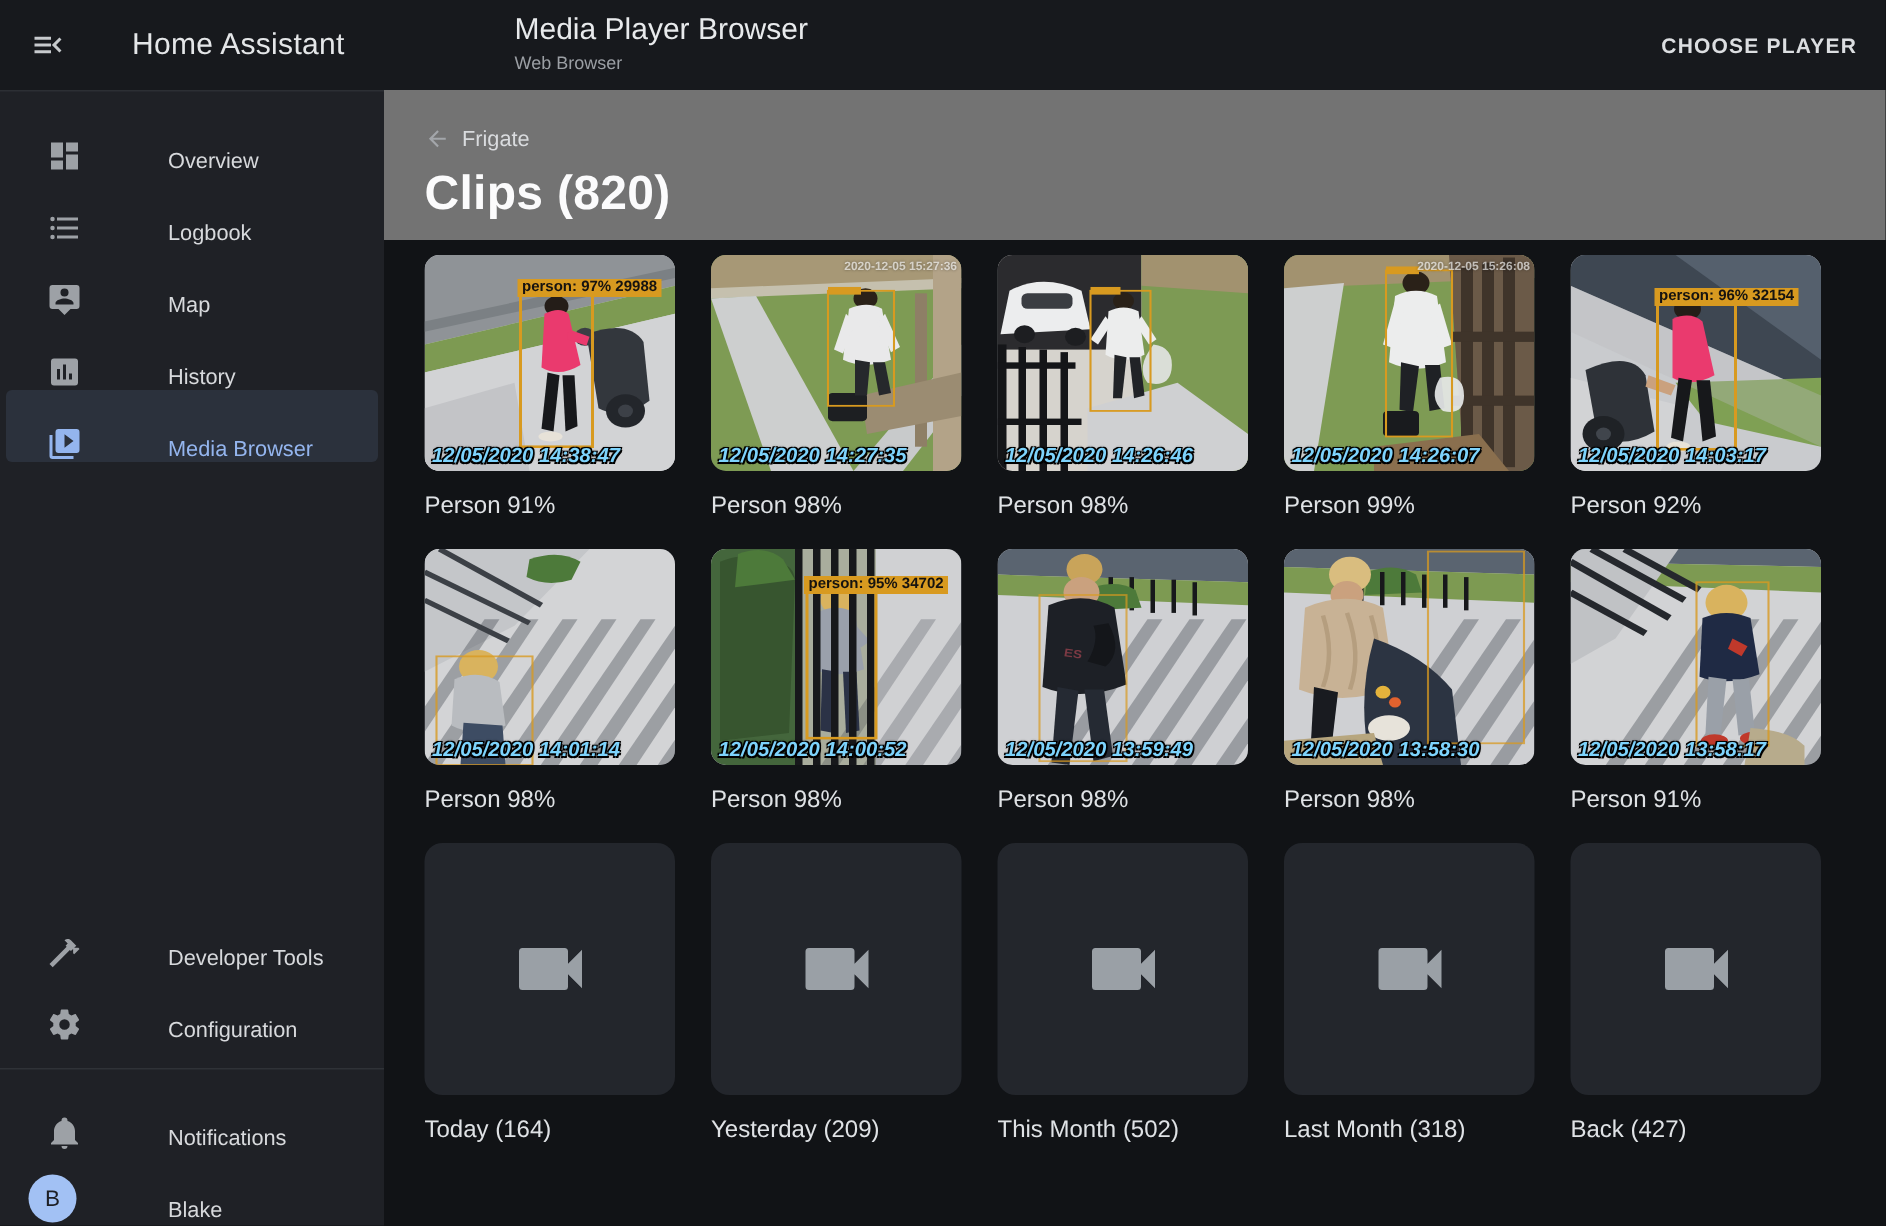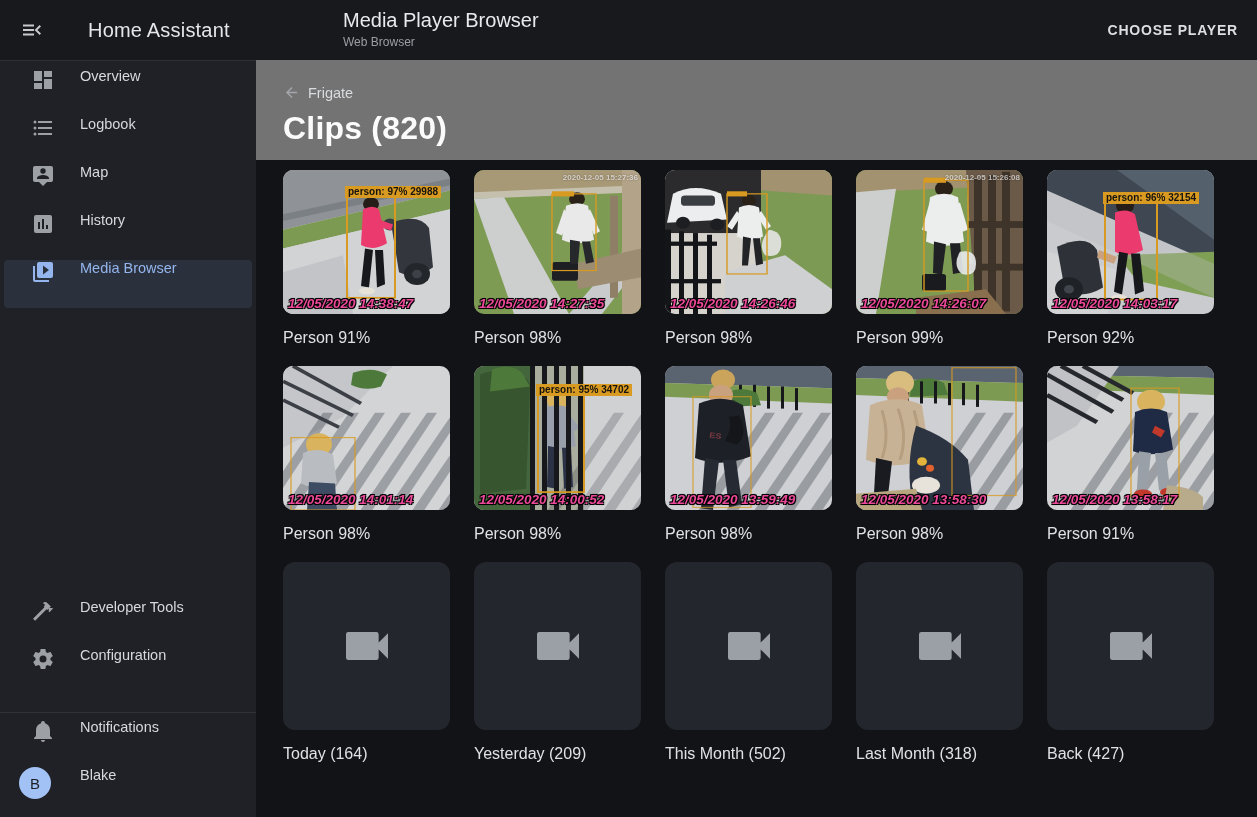--- a/index.html
+++ b/index.html
@@ -16,22 +16,22 @@
   .page-titles { position:absolute; left:343px; top:8px; }
   .page-title { color:#e8eaec; font-size:20px; line-height:24px; }
   .page-subtitle { color:#9b9fa4; font-size:12px; line-height:16px; margin-top:2px; }
   .choose-player { position:absolute; right:11px; top:0; height:60px; display:flex;
                    align-items:center; color:#dcdee1; font-size:14px; font-weight:700;
                    letter-spacing:.8px; padding:0 8px; cursor:pointer; }
 
   
   .sidebar { position:absolute; left:0; top:60px; width:256px; height:757px;
              background:#1f2126; border-top:1px solid #2c2f34; z-index:4; }
-  .side-item { position:relative; height:48px; display:flex; align-items:flex-start;
-               cursor:pointer; margin:0 4px; border-radius:4px; }
+  .side-item { position:relative; height:48px; display:flex; align-items:flex-end;
+               cursor:pointer; margin:0 4px; border-radius:4px;gap:32px; }
   .side-item .ico { width:24px; height:24px; margin-left:27px; flex:0 0 24px; }
   .side-item .ico svg { width:24px; height:24px; fill:#9da1a6; }
   .side-item .lbl { margin-left:25px; color:#d7d9dc; font-size:14.5px; font-weight:500; }
   .side-item.selected { background:#2b313c; }
   .side-item.selected .lbl { color:#94b5ee; }
   .side-item.selected .ico svg { fill:#94b5ee; }
   .side-top { padding-top:7px; }
   .side-mid { position:absolute; left:0; right:0; top:538px; }
   .side-bottom { position:absolute; left:0; right:0; bottom:2px; }
   .side-divider { height:1px; background:#2f3237; margin:6px 0 6px 0; }
@@ -52,21 +52,21 @@
 
   
   .content-body { position:absolute; left:256px; top:160px; width:1001px; height:657px;
                   background:#111316; overflow:hidden; }
   .grid { display:grid; grid-template-columns:repeat(5,167px); column-gap:24px;
           padding:10px 43px 0 27px; }
   .card { cursor:pointer; }
   .thumb { position:relative; width:167px; height:144px; border-radius:10px;
            overflow:hidden; background:#2a2d33; }
   .thumb svg.scene { position:absolute; inset:0; width:100%; height:100%; display:block; }
-  .ts { position:absolute; left:5px; bottom:3px; color:#ec4899; font-size:13.5px;
+  .ts { position:absolute; left:5px; bottom:3px; color:#7dd3fc; font-size:13.5px;
         font-weight:700; font-style:italic; white-space:nowrap;
         text-shadow:-1px -1px 0 #000, 1px -1px 0 #000, -1px 1px 0 #000, 1px 1px 0 #000,
                     0 0 2px #000; }
   .odt { position:absolute; right:3px; top:3px; color:rgba(255,255,255,.65); font-size:8px;
          font-weight:700; white-space:nowrap; text-shadow:0 0 2px rgba(0,0,0,.4); }
   .bbox-label { position:absolute; background:#d89a20; color:#161310; font-size:10px;
                 font-weight:700; line-height:12px; padding:0 3px; white-space:nowrap; }
   .caption { margin-top:14px; margin-bottom:18px; height:20px; color:#dfe2e5;
              font-size:16px; line-height:20px; }
   .folder-thumb { position:relative; width:167px; height:168px; border-radius:12px;

